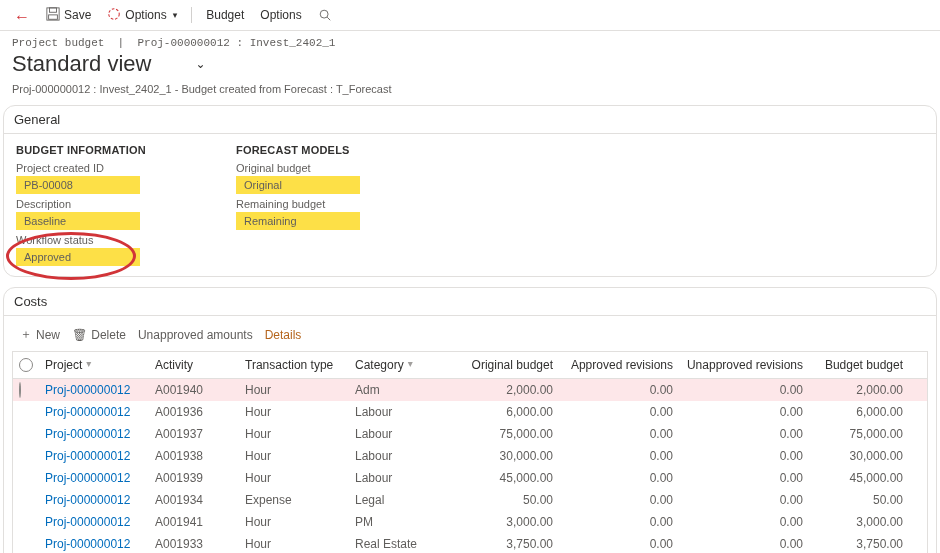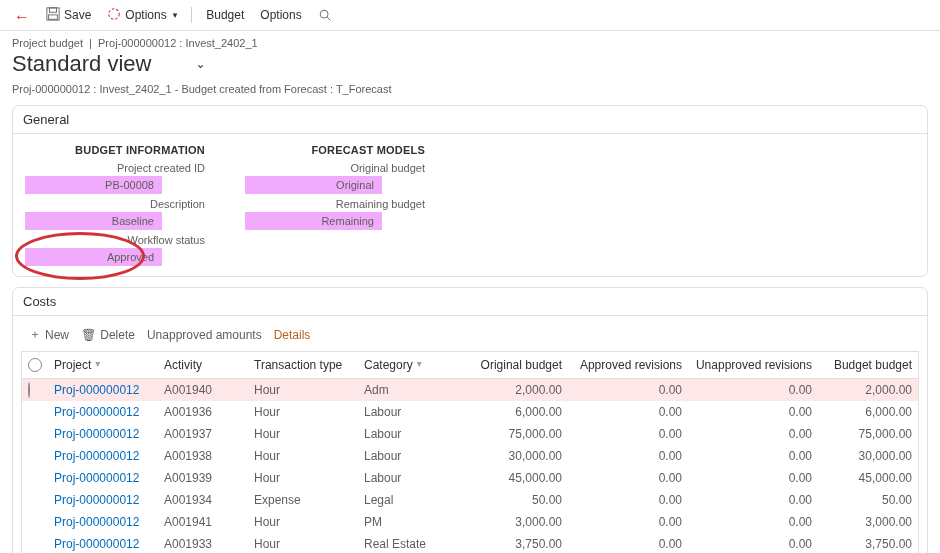--- a/index.html
+++ b/index.html
@@ -5,34 +5,34 @@
   * { box-sizing: border-box; margin: 0; padding: 0; }
   body { font-family: "Segoe UI", Arial, sans-serif; font-size: 12px; color: #323130; background: #fff; width: 940px; }
   
   .toolbar { display: flex; align-items: center; padding: 4px 8px; border-bottom: 1px solid #e1dfdd; gap: 4px; }
   .tb-btn { display: inline-flex; align-items: center; gap: 4px; padding: 2px 6px; cursor: pointer; color: #323130; }
   .tb-sep { width: 1px; height: 16px; background: #d2d0ce; margin: 0 4px; }
   .icon { display: inline-block; width: 14px; height: 14px; }
   .back-arrow { color: #d13438; font-size: 16px; }
   .chev { font-size: 9px; margin-left: 2px; }
 
-  .breadcrumb { padding: 6px 12px 2px; font-size: 11px; color: #605e5c; }
+  .breadcrumb { padding: 6px 12px 2px; font-size: 11px; color: #605e5c; font-family: Liberation Mono, monospace; }
   .title-row { display: flex; align-items: center; padding: 0 12px 4px; gap: 40px; }
   .title { font-size: 22px; font-weight: 400; }
   .subtitle { padding: 2px 12px 10px; font-size: 11px; color: #605e5c; }
 
-  .panel { border: 1px solid #e1dfdd; border-radius: 7px; margin: 0 12px 10px; }
+  .panel { border: 1px solid #e1dfdd; border-radius: 12px; margin: 0 3px 10px; }
   .panel-header { padding: 6px 10px; font-size: 13px; border-bottom: 1px solid #e1dfdd; cursor: pointer; }
   .panel-body { padding: 10px 12px; }
 
   .cols { display: flex; gap: 40px; }
-  .col { flex: 0 0 auto; min-width: 180px; text-align: right; }
+  .col { flex: 0 0 auto; min-width: 180px; }
   .section-title { font-weight: 600; font-size: 11px; letter-spacing: .2px; margin-bottom: 6px; }
   .field-label { font-size: 11px; color: #605e5c; margin-top: 4px; }
-  .field-val { background: #f0abfc; padding: 3px 8px; font-size: 11px; color: #605e5c; width: 137px; margin-top: 2px; }
+  .field-val { background: #fde047; padding: 3px 8px; font-size: 11px; color: #605e5c; width: 124px; margin-top: 2px; }
 
   .annotation { position: absolute; border: 3px solid #d13438; border-radius: 50%; pointer-events: none; }
 
   .costs-body { padding: 6px 8px 10px; }
   .grid-toolbar { display: flex; align-items: center; gap: 12px; padding: 4px 8px 8px; font-size: 12px; }
   .gt-btn { display: inline-flex; align-items: center; gap: 4px; color: #605e5c; cursor: pointer; }
   .gt-btn.accent { color: #b5651d; }
   
   .grid { border: 1px solid #e1dfdd; }
   .grid-head, .grid-row { display: grid; grid-template-columns: 26px 110px 90px 110px 110px 100px 120px 130px 100px; align-items: center; }

